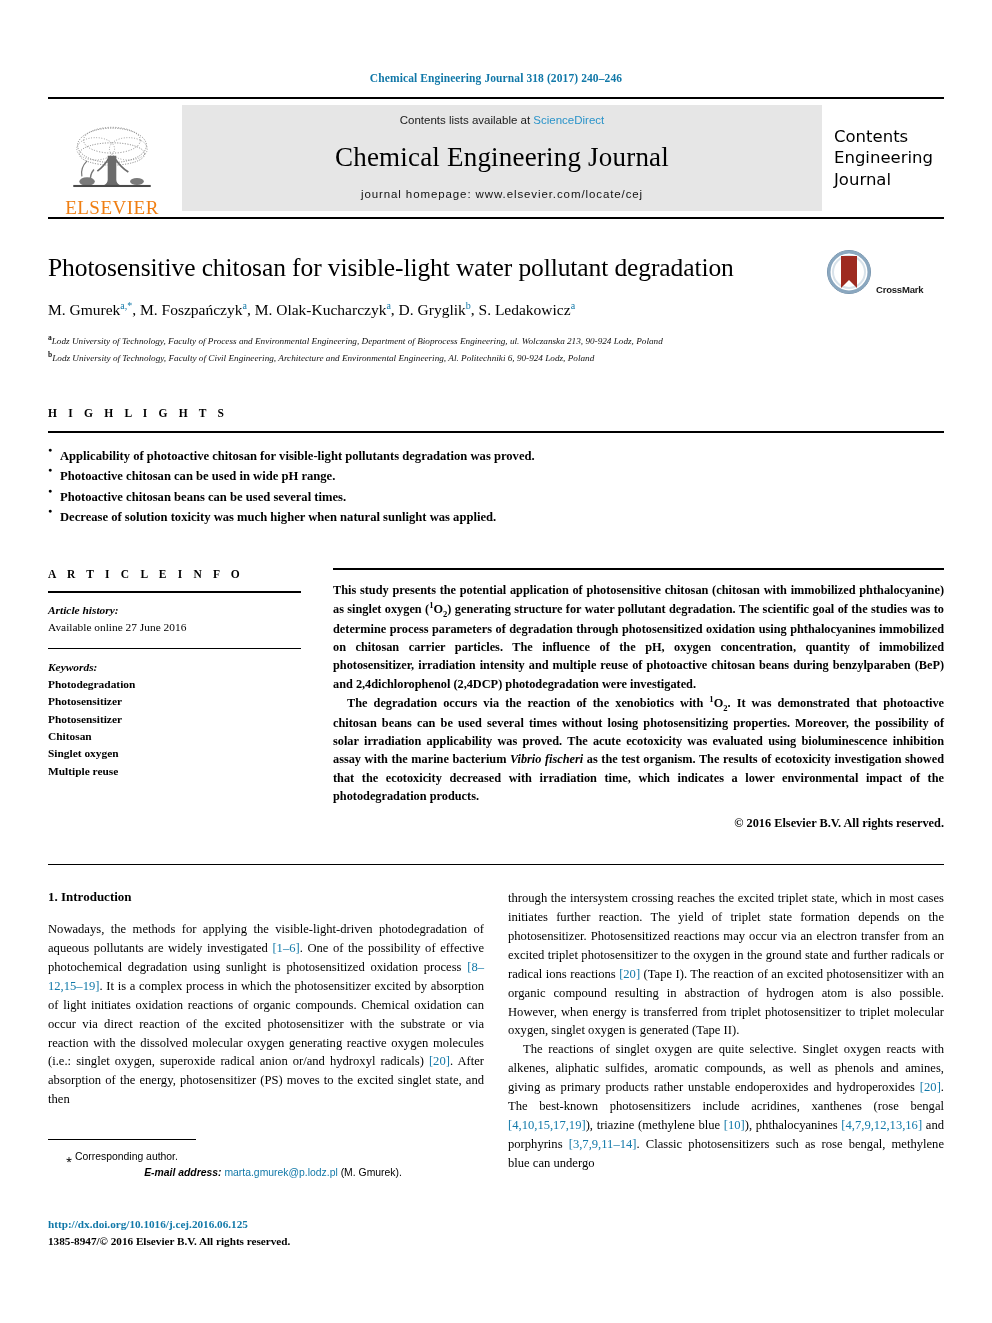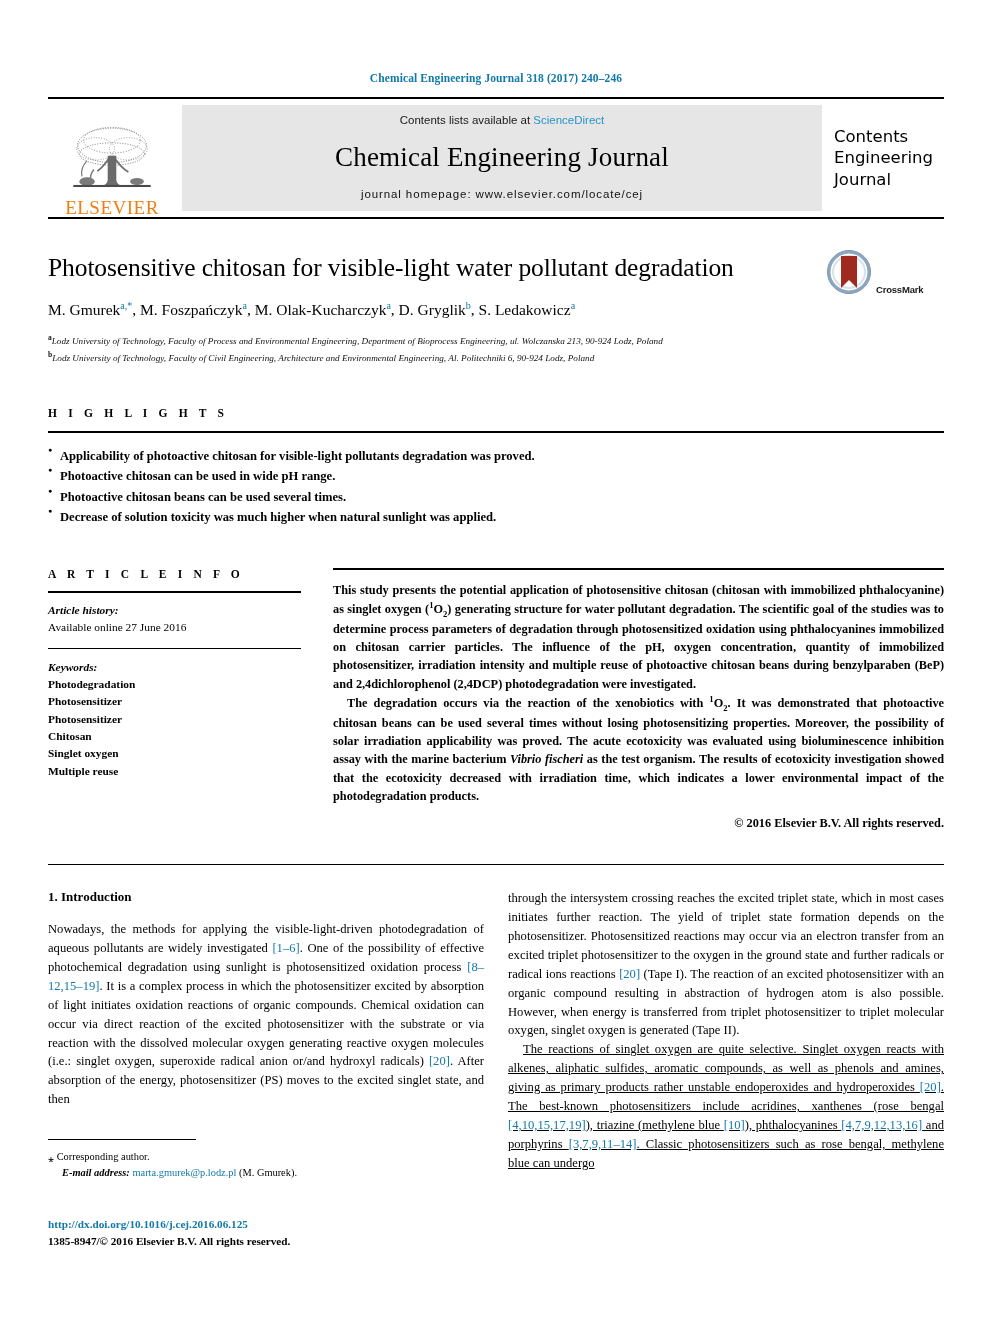--- a/index.html
+++ b/index.html
@@ -274,35 +274,36 @@
     font-weight: bold;
     margin: 0 0 15px 0;
   }
   .btext {
     font-family: "Liberation Serif", serif;
     font-size: 12.6px;
     line-height: 1.5;
     text-align: justify;
     margin: 0;
   }
-  .btext + .btext { text-indent: 15px; text-decoration: underline; }
+  .btext + .btext { text-indent: 15px; }
   .ref { color: #1178a8; }
 
   
   .footnote {
     margin-top: 30px;
     padding-top: 8px;
     width: 148px;
     border-top: 1px solid #000;
   }
   .fn-line {
-    font-family: Liberation Serif, serif;
+    font-family: Liberation Sans, sans-serif;
     font-size: 10.4px;
     line-height: 1.5;
     white-space: nowrap;
+    text-align: center;
   }
   .fn-line .star { font-size: 11px; }
   .fn-indent { padding-left: 14px; }
   .fn-ital { font-style: italic; font-weight: bold; }
   .mail { color: #1178a8; }
 
   .pub-footer {
     margin-top: 26px;
   }
   .doi {

